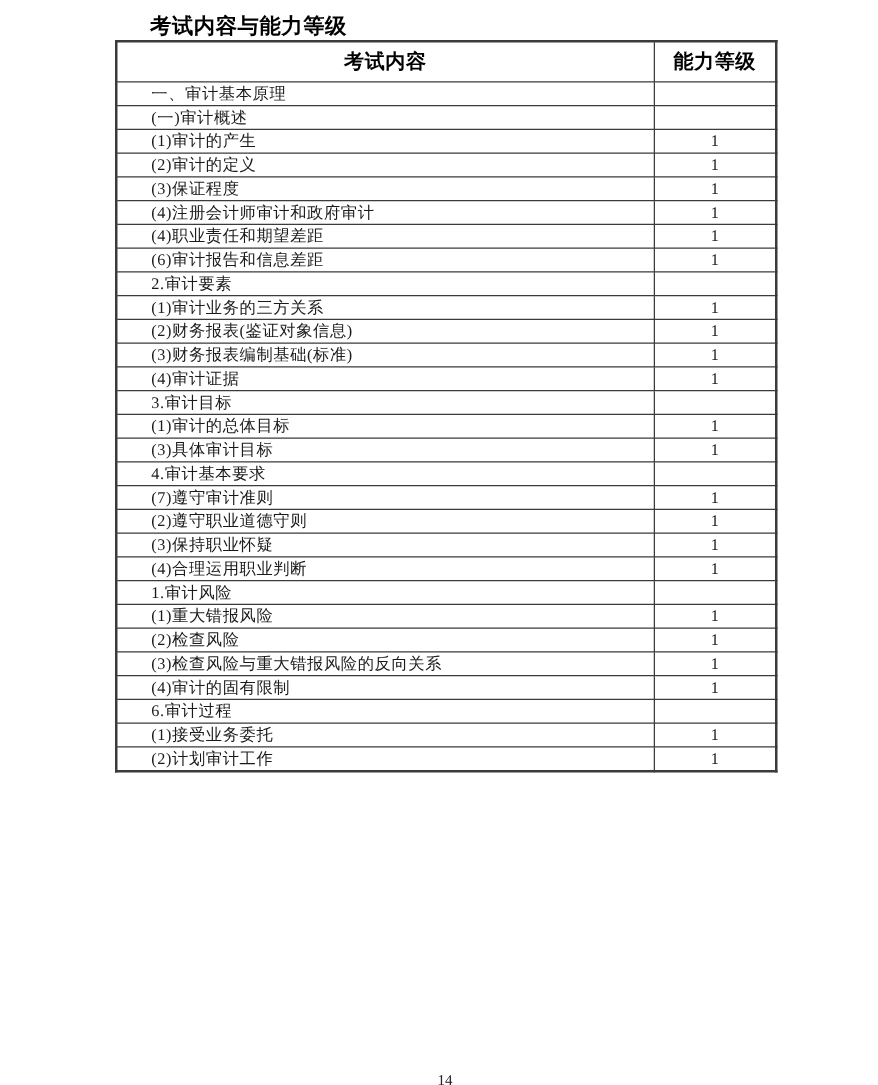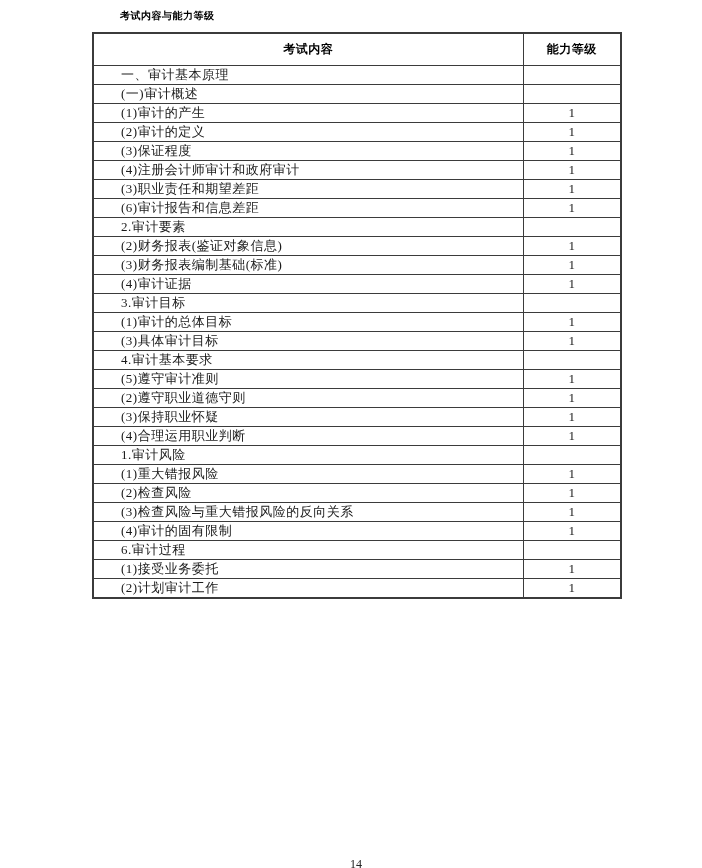--- a/index.html
+++ b/index.html
@@ -9,42 +9,42 @@
     overflow: hidden;
     position: relative;
     font-family: "Liberation Serif", serif;
     color: #1a1a1a;
   }
   .doc-title {
     position: absolute;
     left: 120px; top: 9px;
     font-family: "Liberation Sans", sans-serif;
     font-weight: bold;
-    font-size: 10px;
+    font-size: 17px;
     letter-spacing: 0.5px;
     color: #000000;
   }
   table.syllabus {
     position: absolute;
     left: 92px; top: 32px;
     width: 528px;
     border-collapse: collapse;
     table-layout: fixed;
   }
   table.syllabus, table.syllabus th, table.syllabus td {
     border: 1px solid #3b3b3b;
   }
   table.syllabus { border-width: 2px; }
   col.col-content { width: 430px; }
   col.col-level   { width: 98px; }
   th.header-cell {
     height: 32px;
     font-family: "Liberation Sans", sans-serif;
     font-weight: bold;
-    font-size: 12px;
+    font-size: 16px;
     vertical-align: middle;
     letter-spacing: 0.5px;
     color: #000000;
   }
   tr.content-row { height: 19px; }
   td.content-cell {
     font-size: 13px;
     padding-left: 27px;
     vertical-align: middle;
     letter-spacing: 0.5px;
@@ -107,34 +107,38 @@
     <td class="content-cell">(3)保证程度</td>
     <td class="level-cell">1</td>
   </tr>
 
   <tr class="content-row">
     <td class="content-cell">(4)注册会计师审计和政府审计</td>
     <td class="level-cell">1</td>
   </tr>
 
   <tr class="content-row">
-    <td class="content-cell">(3)职业责任和期望差距</td>
+    <td class="content-cell">(4)职业责任和期望差距</td>
     <td class="level-cell">1</td>
   </tr>
 
   <tr class="content-row">
     <td class="content-cell">(6)审计报告和信息差距</td>
     <td class="level-cell">1</td>
   </tr>
 
   <tr class="content-row">
     <td class="content-cell">2.审计要素</td>
     <td class="level-cell"></td>
   </tr>
 
+  <tr class="content-row">
+    <td class="content-cell">(1)审计业务的三方关系</td>
+    <td class="level-cell">1</td>
+  </tr>
 
   <tr class="content-row">
     <td class="content-cell">(2)财务报表(鉴证对象信息)</td>
     <td class="level-cell">1</td>
   </tr>
 
   <tr class="content-row">
     <td class="content-cell">(3)财务报表编制基础(标准)</td>
     <td class="level-cell">1</td>
   </tr>
@@ -160,21 +164,21 @@
     <td class="content-cell">(3)具体审计目标</td>
     <td class="level-cell">1</td>
   </tr>
 
   <tr class="content-row">
     <td class="content-cell">4.审计基本要求</td>
     <td class="level-cell"></td>
   </tr>
 
   <tr class="content-row">
-    <td class="content-cell">(5)遵守审计准则</td>
+    <td class="content-cell">(7)遵守审计准则</td>
     <td class="level-cell">1</td>
   </tr>
 
   <tr class="content-row">
     <td class="content-cell">(2)遵守职业道德守则</td>
     <td class="level-cell">1</td>
   </tr>
 
   <tr class="content-row">
     <td class="content-cell">(3)保持职业怀疑</td>

